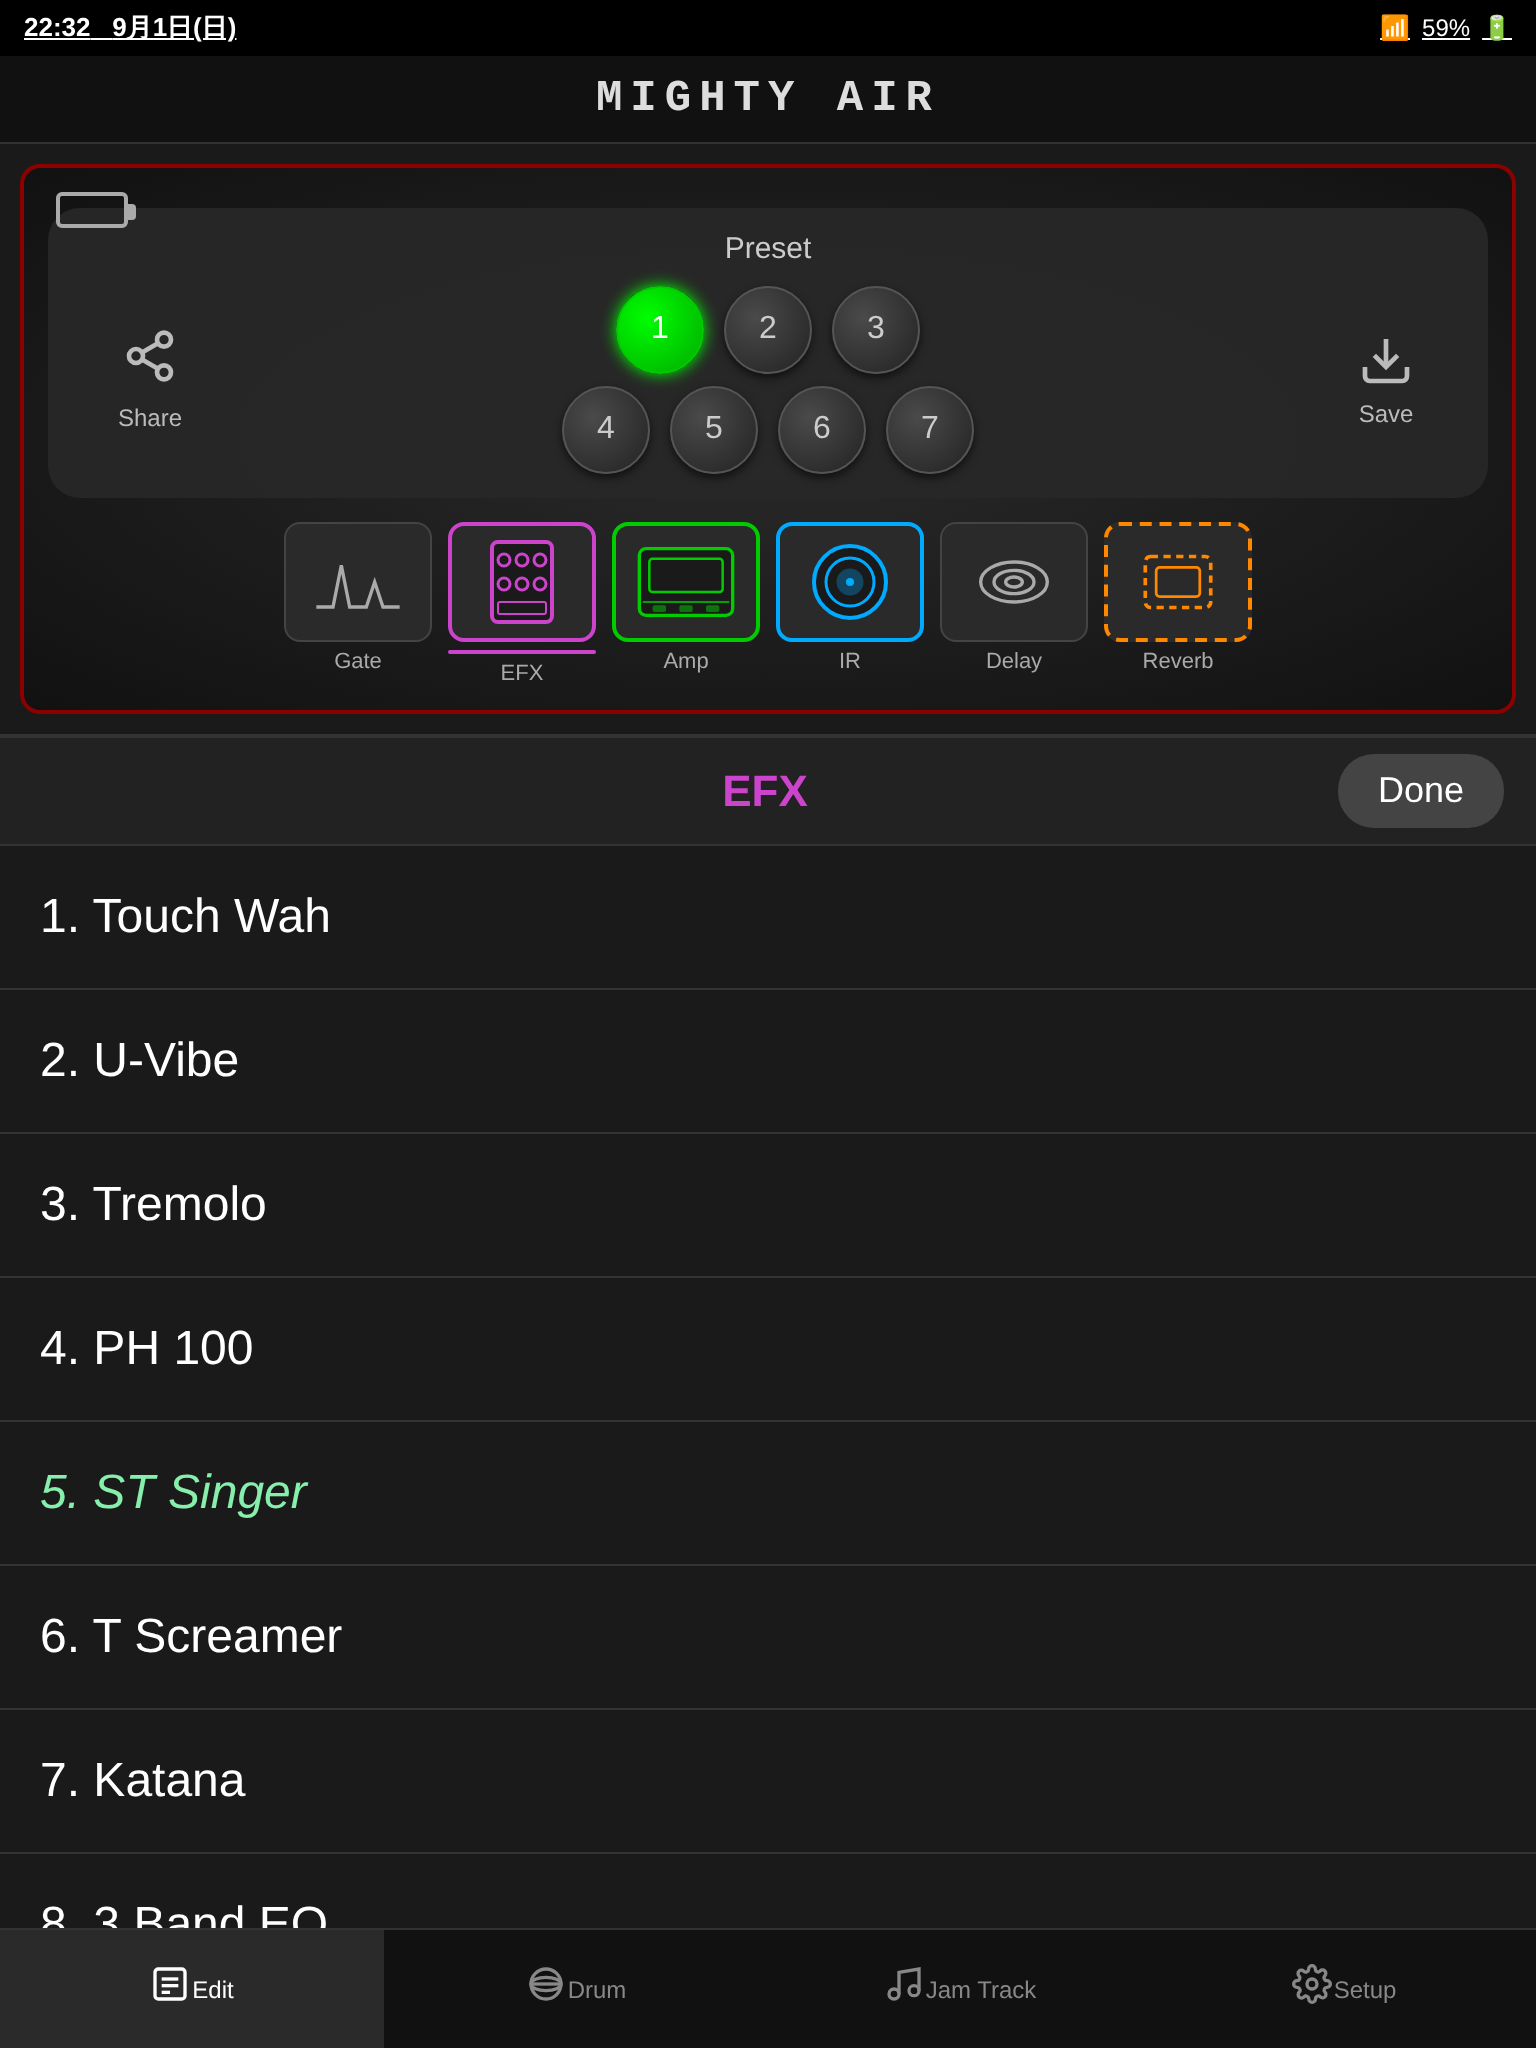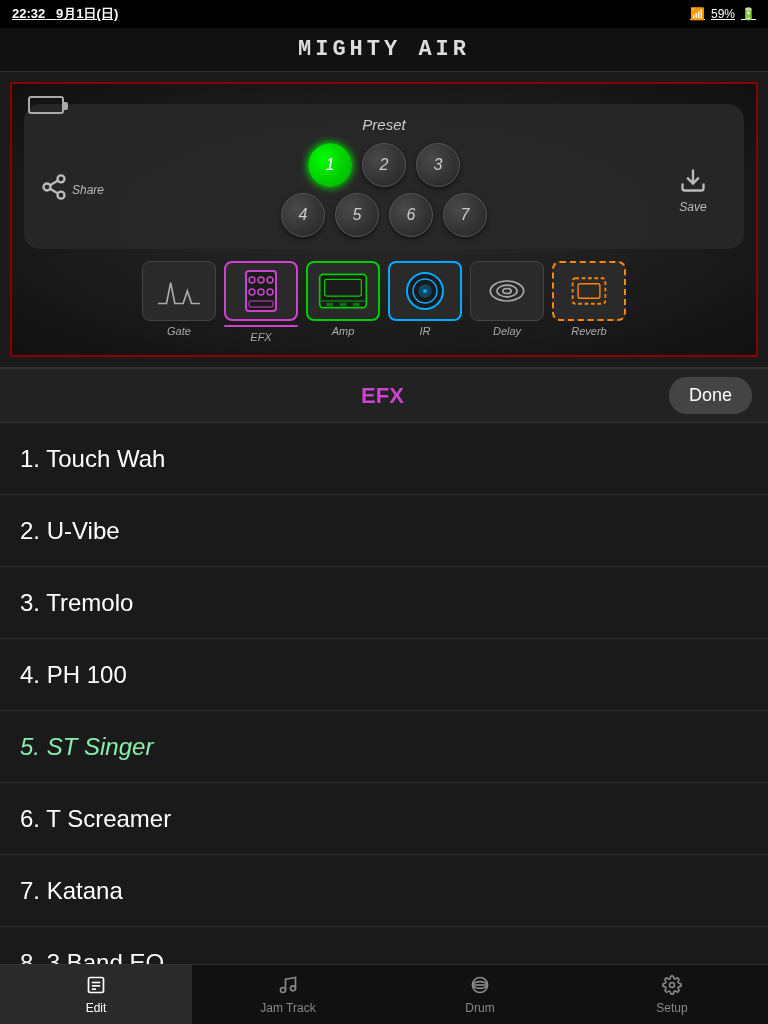--- a/index.html
+++ b/index.html
@@ -47,24 +47,23 @@
 
     
     .amp-panel {
       background: #1a1a1a;
       padding: 10px;
       border-bottom: 2px solid #333;
     }
     .amp-inner {
       background: radial-gradient(ellipse at center, #2a2a2a 0%, #111 100%);
       border: 2px solid #8b0000;
-      border-radius: 0;
+      border-radius: 10px;
       padding: 12px;
       position: relative;
-      font-style: italic;
     }
 
     
     .amp-battery {
       position: absolute;
       top: 12px;
       left: 16px;
       width: 36px;
       height: 18px;
       border: 2px solid #aaa;
@@ -95,21 +94,21 @@
       color: #ccc;
       margin-bottom: 10px;
     }
     .preset-buttons-row {
       display: flex;
       align-items: center;
       gap: 0;
     }
     .preset-share {
       display: flex;
-      flex-direction: row;
+      flex-direction: column;
       align-items: center;
       gap: 4px;
       width: 70px;
       cursor: pointer;
     }
     .preset-share .icon-share {
       font-size: 22px;
       color: #bbb;
     }
     .preset-share span {
@@ -286,21 +285,21 @@
       right: 0;
       height: 60px;
       background: #111;
       border-top: 1px solid #333;
       display: flex;
       align-items: center;
     }
     .tab-item {
       flex: 1;
       display: flex;
-      flex-direction: column;
+      flex-direction: row;
       align-items: center;
       justify-content: center;
       gap: 1px;
       height: 100%;
       cursor: pointer;
     }
     .tab-item.active-tab {
       background: #2a2a2a;
     }
     .tab-icon { font-size: 18px; color: #888; }
@@ -496,36 +495,36 @@
         <line x1="7" y1="9" x2="17" y2="9"></line>
         <line x1="7" y1="13" x2="17" y2="13"></line>
         <line x1="7" y1="17" x2="12" y2="17"></line>
       </svg>
     </span>
     <span class="tab-label active">Edit</span>
   </div>
   <div class="tab-item">
     <span class="tab-icon">
       <svg width="20" height="20" viewBox="0 0 24 24" fill="none" stroke="#888" stroke-width="2">
+        <circle cx="12" cy="12" r="9"></circle>
+        <ellipse cx="12" cy="12" rx="9" ry="4"></ellipse>
+        <line x1="3" y1="12" x2="21" y2="12"></line>
+      </svg>
+    </span>
+    <span class="tab-label">Drum</span>
+  </div>
+  <div class="tab-item">
+    <span class="tab-icon">
+      <svg width="20" height="20" viewBox="0 0 24 24" fill="none" stroke="#888" stroke-width="2">
         <path d="M9 18V5l12-2v13"></path>
         <circle cx="6" cy="18" r="3"></circle>
         <circle cx="18" cy="16" r="3"></circle>
       </svg>
     </span>
     <span class="tab-label">Jam Track</span>
-  </div>
-  <div class="tab-item">
-    <span class="tab-icon">
-      <svg width="20" height="20" viewBox="0 0 24 24" fill="none" stroke="#888" stroke-width="2">
-        <circle cx="12" cy="12" r="9"></circle>
-        <ellipse cx="12" cy="12" rx="9" ry="4"></ellipse>
-        <line x1="3" y1="12" x2="21" y2="12"></line>
-      </svg>
-    </span>
-    <span class="tab-label">Drum</span>
   </div>
   <div class="tab-item">
     <span class="tab-icon">
       <svg width="20" height="20" viewBox="0 0 24 24" fill="none" stroke="#888" stroke-width="2">
         <circle cx="12" cy="12" r="3"></circle>
         <path d="M19.4 15a1.65 1.65 0 0 0 .33 1.82l.06.06a2 2 0 0 1-2.83 2.83l-.06-.06a1.65 1.65 0 0 0-1.82-.33 1.65 1.65 0 0 0-1 1.51V21a2 2 0 0 1-4 0v-.09A1.65 1.65 0 0 0 9 19.4a1.65 1.65 0 0 0-1.82.33l-.06.06a2 2 0 0 1-2.83-2.83l.06-.06A1.65 1.65 0 0 0 4.68 15a1.65 1.65 0 0 0-1.51-1H3a2 2 0 0 1 0-4h.09A1.65 1.65 0 0 0 4.6 9a1.65 1.65 0 0 0-.33-1.82l-.06-.06a2 2 0 0 1 2.83-2.83l.06.06A1.65 1.65 0 0 0 9 4.68a1.65 1.65 0 0 0 1-1.51V3a2 2 0 0 1 4 0v.09a1.65 1.65 0 0 0 1 1.51 1.65 1.65 0 0 0 1.82-.33l.06-.06a2 2 0 0 1 2.83 2.83l-.06.06A1.65 1.65 0 0 0 19.4 9a1.65 1.65 0 0 0 1.51 1H21a2 2 0 0 1 0 4h-.09a1.65 1.65 0 0 0-1.51 1z"></path>
       </svg>
     </span>
     <span class="tab-label">Setup</span>
   </div>

